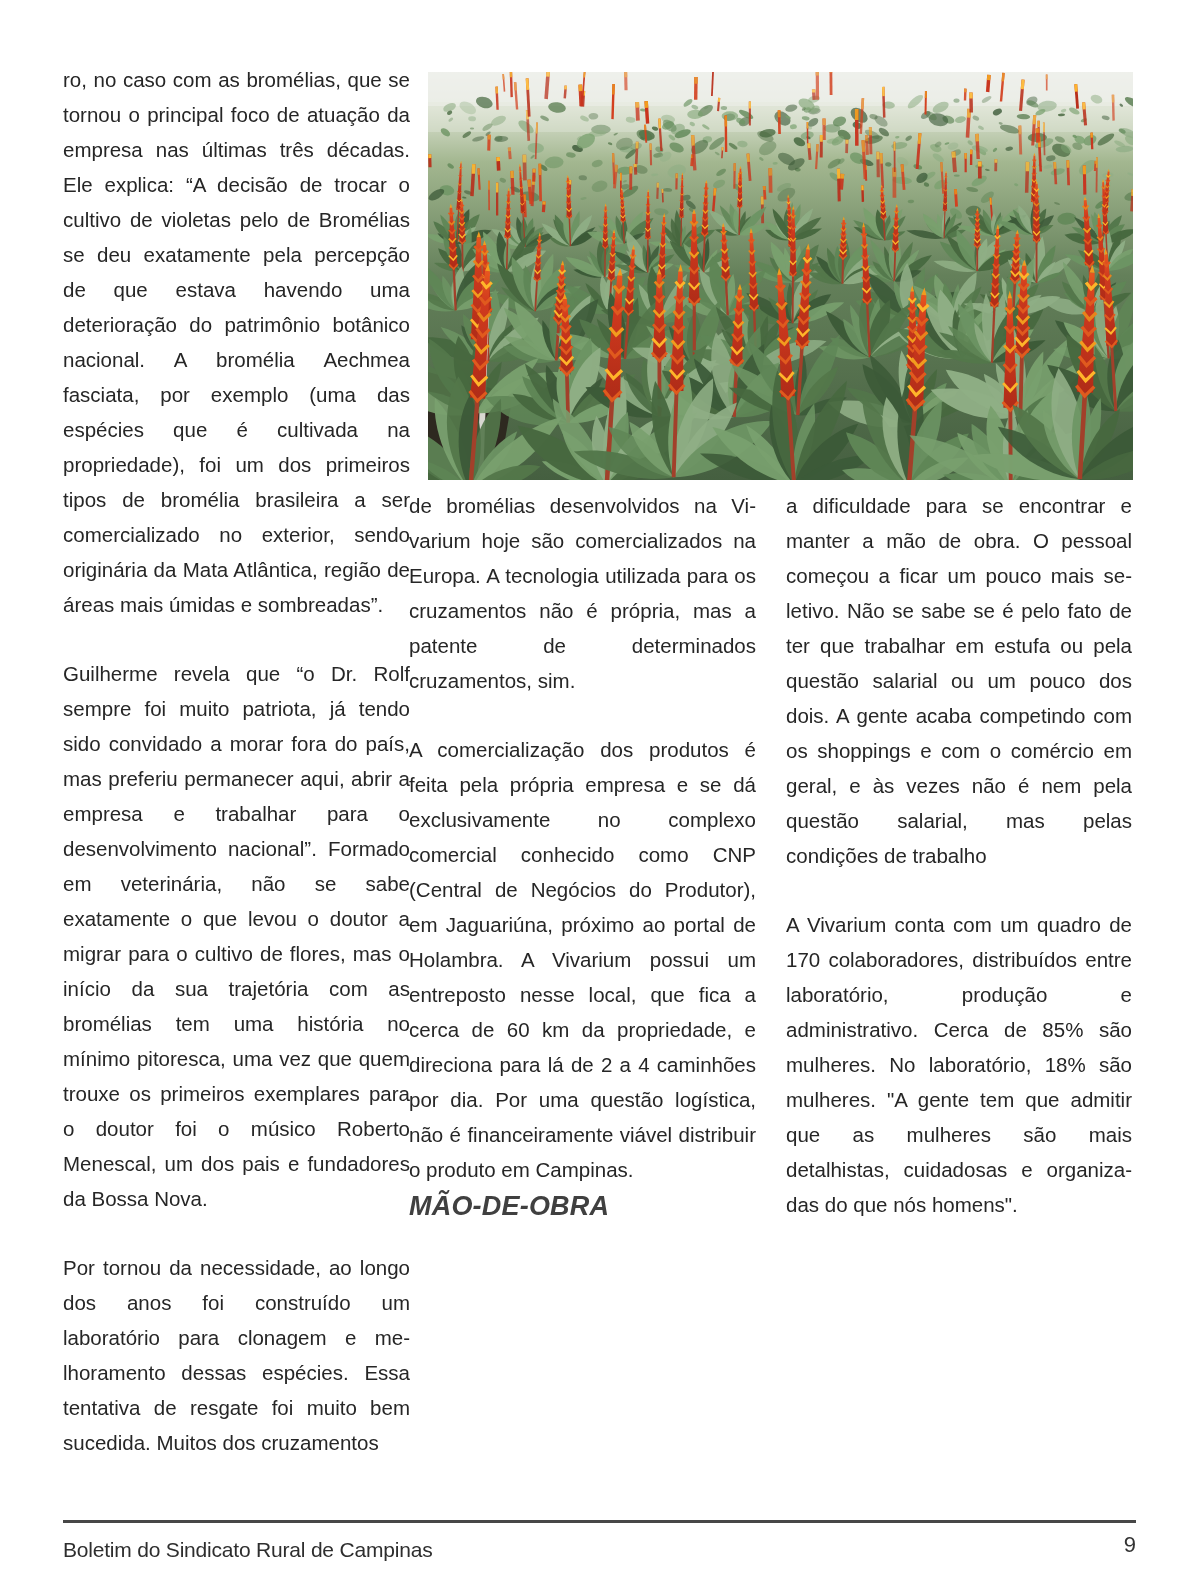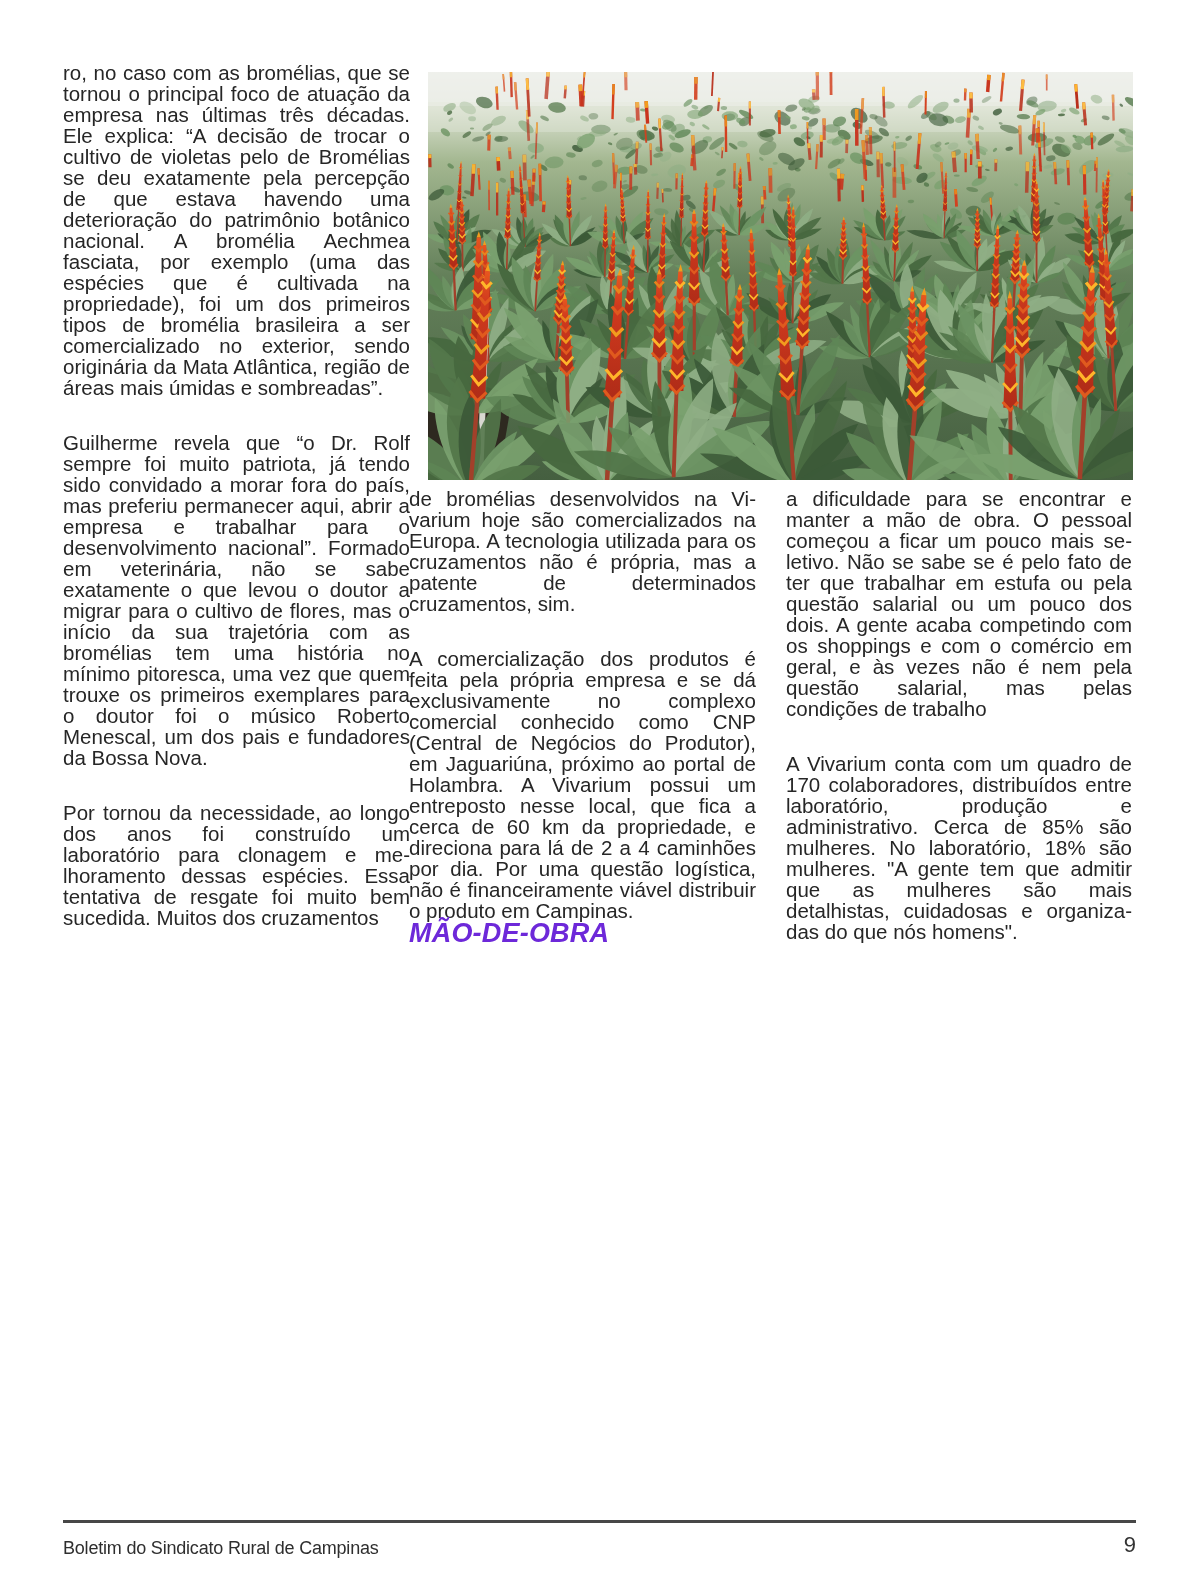--- a/index.html
+++ b/index.html
@@ -8,21 +8,21 @@
     width:1200px;height:1581px;
     background:#ffffff;
     font-family:"Liberation Sans", sans-serif;
     color:#232323;
     overflow:hidden;
   }
   .col{
     position:absolute;
     width:347px;
     font-size:20.5px;
-    line-height:21px;
+    line-height:35px;
     text-align:justify;
     color:#262626;
     hyphens:manual;
   }
   .col p{margin:0 0 34px 0;}
   .col p:last-child{margin-bottom:0;}
   #col-left{left:63px;top:62px;}
   #col-middle{left:409px;top:488px;}
   #col-right{left:786px;top:488px;width:346px;}
   .section-heading{
@@ -44,21 +44,21 @@
   figure.photo svg{display:block;}
   .footer-rule{
     position:absolute;
     left:63px;top:1520px;
     width:1073px;height:3px;
     background:#474747;
   }
   .footer-source{
     position:absolute;
     left:63px;top:1538px;
-    font-size:18px;
+    font-size:21px;
     letter-spacing:-0.2px;
     color:#2e2e2e;
   }
   .footer-page{
     position:absolute;
     right:64px;top:1532px;
     font-size:22px;
     color:#333333;
   }
 </style>
@@ -1967,21 +1967,21 @@
         <p>Guilherme revela que “o Dr. Rolf sempre foi muito patriota, já ten­do sido convidado a morar fora do país, mas preferiu permanecer aqui, abrir a empresa e trabalhar para o desenvolvimento nacional”. Formado em veterinária, não se sabe exatamente o que levou o doutor a migrar para o cultivo de flores, mas o início da sua trajetória com as bromélias tem uma história no mínimo pitoresca, uma vez que quem trouxe os primeiros exem­plares para o doutor foi o músico Roberto Menescal, um dos pais e fundadores da Bossa Nova.</p>
         <p>Por tornou da necessidade, ao lon­go dos anos foi construído um laboratório para clonagem e me­lhoramento dessas espécies. Essa tentativa de resgate foi muito bem sucedida. Muitos dos cruzamentos</p>
       </div>
   </div>
 
   <div class="col" id="col-middle">
     <div>
         <p>de bromélias desenvolvidos na Vi­varium hoje são comercializados na Europa. A tecnologia utilizada para os cruzamentos não é própria, mas a patente de determinados cruzamentos, sim.</p>
         <p>A comercialização dos produtos é feita pela própria empresa e se dá exclusivamente no complexo comercial conhecido como CNP (Central de Negócios do Produtor), em Jaguariúna, próximo ao portal de Holambra. A Vivarium possui um entreposto nesse local, que fica a cerca de 60 km da propriedade, e direciona para lá de 2 a 4 cami­nhões por dia. Por uma questão logística, não é financeiramente vi­ável distribuir o produto em Cam­pinas.</p>
       </div>
-    <h2 class="section-heading" id="mao-heading" style="color: #6d28d9;">MÃO-DE-OBRA</h2>
+    <h2 class="section-heading" id="mao-heading" style="color: #404040;">MÃO-DE-OBRA</h2>
   </div>
 
   <div class="col" id="col-right">
     <div>
         <p>a dificuldade para se encontrar e manter a mão de obra. O pessoal começou a ficar um pouco mais se­letivo. Não se sabe se é pelo fato de ter que trabalhar em estufa ou pela questão salarial ou um pouco dos dois. A gente acaba competindo com os shoppings e com o comér­cio em geral, e às vezes não é nem pela questão salarial, mas pelas condições de trabalho</p>
         <p>A Vivarium conta com um quadro de 170 colaboradores, distribuí­dos entre laboratório, produção e administrativo. Cerca de 85% são mulheres. No laboratório, 18% são mulheres. "A gente tem que admitir que as mulheres são mais detalhistas, cuidadosas e organiza­das do que nós homens".</p>
       </div>
   </div>
 
   <div class="footer-rule"></div>

